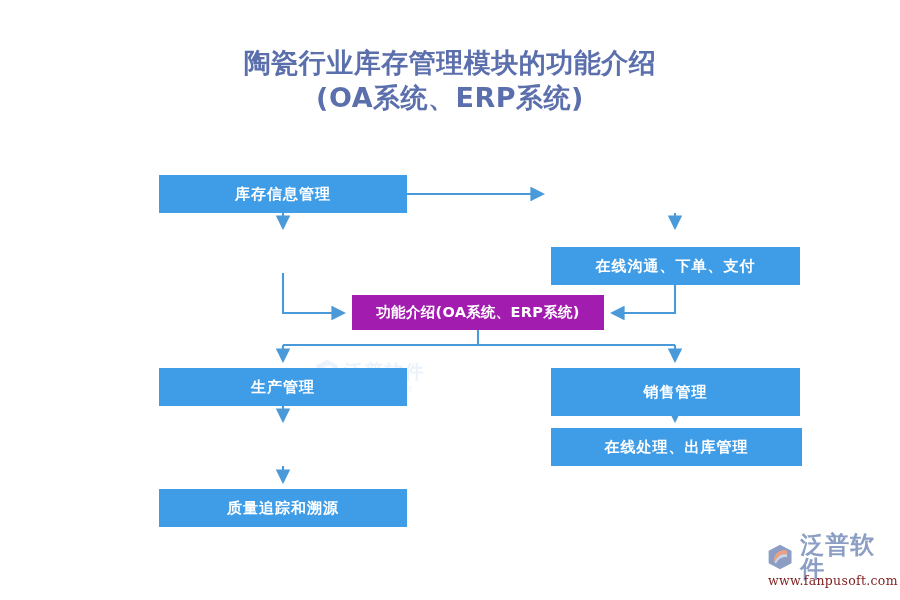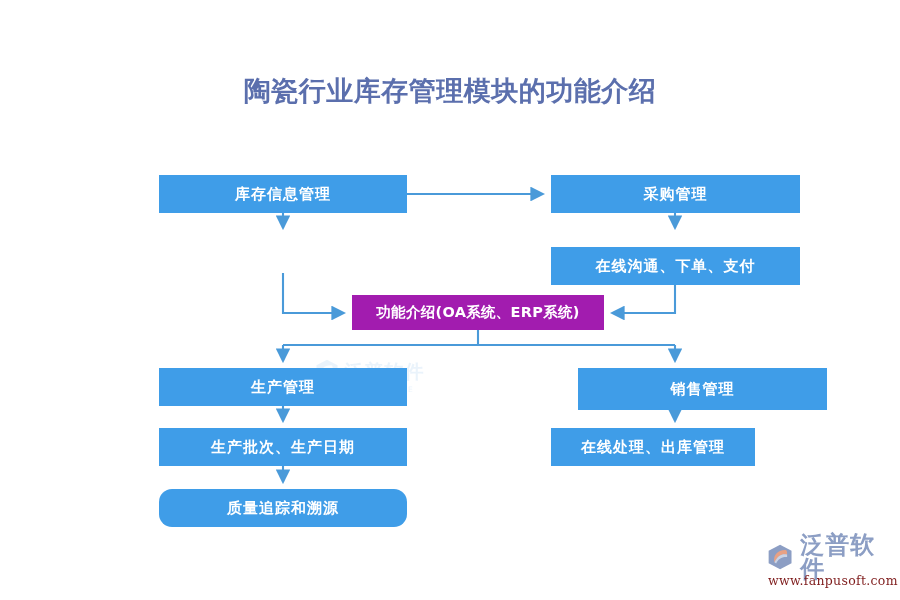--- a/index.html
+++ b/index.html
@@ -19,21 +19,21 @@
   .title {
     position: absolute;
     left: 0; top: 46px;
     width: 900px;
     text-align: center;
     color: #5b6fad;
     font-weight: bold;
     line-height: 1.28;
     letter-spacing: 0.5px;
   }
-  .title-line1 { font-size: 27px; display: block; margin-top: 28px; }
+  .title-line1 { font-size: 27px; display: block; }
   .title-line2 { font-size: 27px; display: block; }
 
   
   #wires {
     position: absolute;
     left: 0; top: 0;
     width: 900px; height: 600px;
   }
 
   
@@ -91,20 +91,21 @@
     font-family: "DejaVu Serif", "Liberation Serif", serif;
   }
 </style>
 </head>
 <body>
 
 <div id="stage">
 
   <div class="title">
     <span class="title-line1">陶瓷行业库存管理模块的功能介绍</span>
+    <span class="title-line2">(OA系统、ERP系统)</span>
   </div>
 
   <svg id="wires" viewBox="0 0 900 600" xmlns="http://www.w3.org/2000/svg">
     <defs>
       <marker id="ar-r" markerWidth="7" markerHeight="7" refX="6" refY="3.5" orient="auto">
         <path d="M0,0 L7,3.5 L0,7 z" fill="#4a9ad9"></path>
       </marker>
       <marker id="ar-l" markerWidth="7" markerHeight="7" refX="6" refY="3.5" orient="auto">
         <path d="M0,0 L7,3.5 L0,7 z" fill="#4a9ad9"></path>
       </marker>
@@ -142,28 +143,26 @@
       <svg width="26" height="26" viewBox="0 0 32 32">
         <path d="M16 2 L29 9 L29 23 L16 30 L3 23 L3 9 Z" fill="#cfe4f7"></path>
         <path d="M21 9 C12 9 8 14 9 21 C14 13 18 12 23 13 C23 10 22.5 9 21 9 Z" fill="#ffffff" opacity="0.85"></path>
       </svg>
       <span class="wm-text">泛普软件</span>
     </div>
     <div class="wm-sub">FANPU SOFTWARE</div>
   </div>
 
   <div class="node blue" style="left:159px;top:175px;width:248px;height:38px;">库存信息管理</div>
-  <div class="node blue" style="left:551px;top:175px;width:249px;height:38px;">采购管理</div>
   <div class="node blue" style="left:551px;top:235px;width:249px;height:38px;margin-top:12px;">在线沟通、下单、支付</div>
   <div class="node green" style="left:352px;top:295px;width:252px;height:35px;">功能介绍(OA系统、ERP系统)</div>
   <div class="node blue" style="left:159px;top:368px;width:248px;height:38px;text-align:right;">生产管理</div>
-  <div class="node blue" style="left:578px;top:368px;width:249px;height:42px;">销售管理</div>
-  <div class="node blue" style="left:159px;top:428px;width:248px;height:38px;">生产批次、生产日期</div>
-  <div class="node blue" style="left:551px;top:428px;width:204px;height:38px;">在线处理、出库管理</div>
-  <div class="node blue" style="left:159px;top:489px;width:248px;height:38px;border-radius:13px;">质量追踪和溯源</div>
+  <div class="node blue" style="left:551px;top:368px;width:249px;height:48px;">销售管理</div>
+  <div class="node blue" style="left:551px;top:428px;width:251px;height:38px;">在线处理、出库管理</div>
+  <div class="node blue" style="left:159px;top:489px;width:248px;height:38px;">质量追踪和溯源</div>
 
   <div class="brand">
     <div class="brand-row">
       <svg width="30" height="30" viewBox="0 0 32 32">
         <path d="M16 2 L29 9 L29 23 L16 30 L3 23 L3 9 Z" fill="#8c9ec4"></path>
         <path d="M22 8 C12.5 8.5 8 14 9.5 22 C14 13.5 18.5 12 24 13.2 C24.2 10 23.6 8 22 8 Z" fill="#e8a184"></path>
         <path d="M9.5 22 C14 13.5 18.5 12 24 13.2 L24 16 C18 15.5 14 18 11.5 23.5 Z" fill="#ffffff" opacity="0.55"></path>
       </svg>
       <span class="brand-name">泛普软件</span>
     </div>

